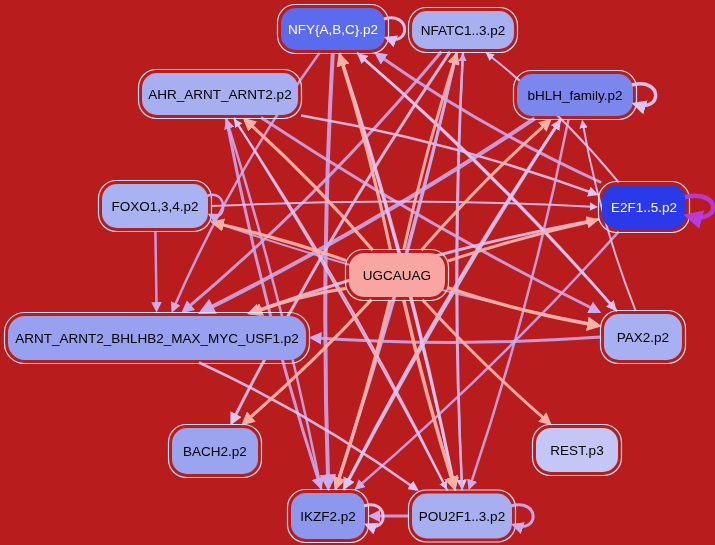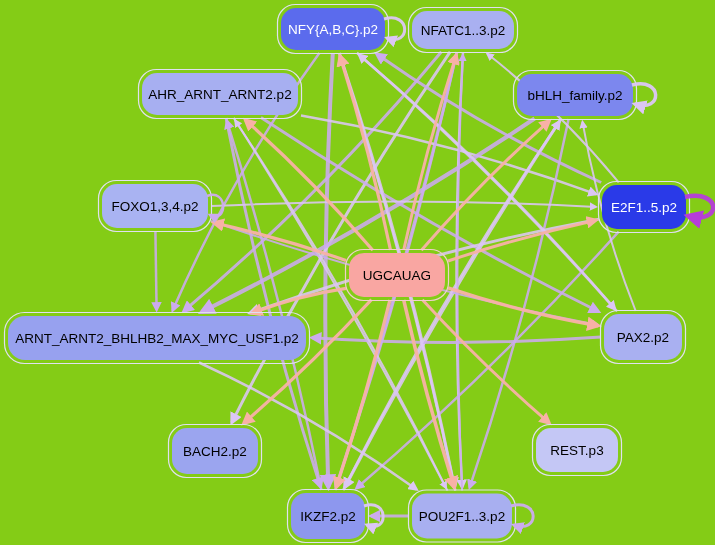--- a/index.html
+++ b/index.html
@@ -1,16 +1,16 @@
 <!DOCTYPE html>
 <html><head>
 <meta charset="utf-8">
 <style>
   html,body{margin:0;padding:0;background:#ffffff;}
-  .canvas{position:relative;width:715px;height:545px;overflow:hidden;background:#84cc16;}
+  .canvas{position:relative;width:715px;height:545px;overflow:hidden;background:#b91c1c;}
   svg{display:block;}
   text.node-label{font-family:"Liberation Sans","DejaVu Sans",sans-serif;font-size:13.5px;}
   path.edge{fill:none;}
 </style>
 </head>
 <body>
 
 <div class="canvas">
   <svg width="715" height="545" viewBox="0 0 715 545" xmlns="http://www.w3.org/2000/svg">
     <defs>

